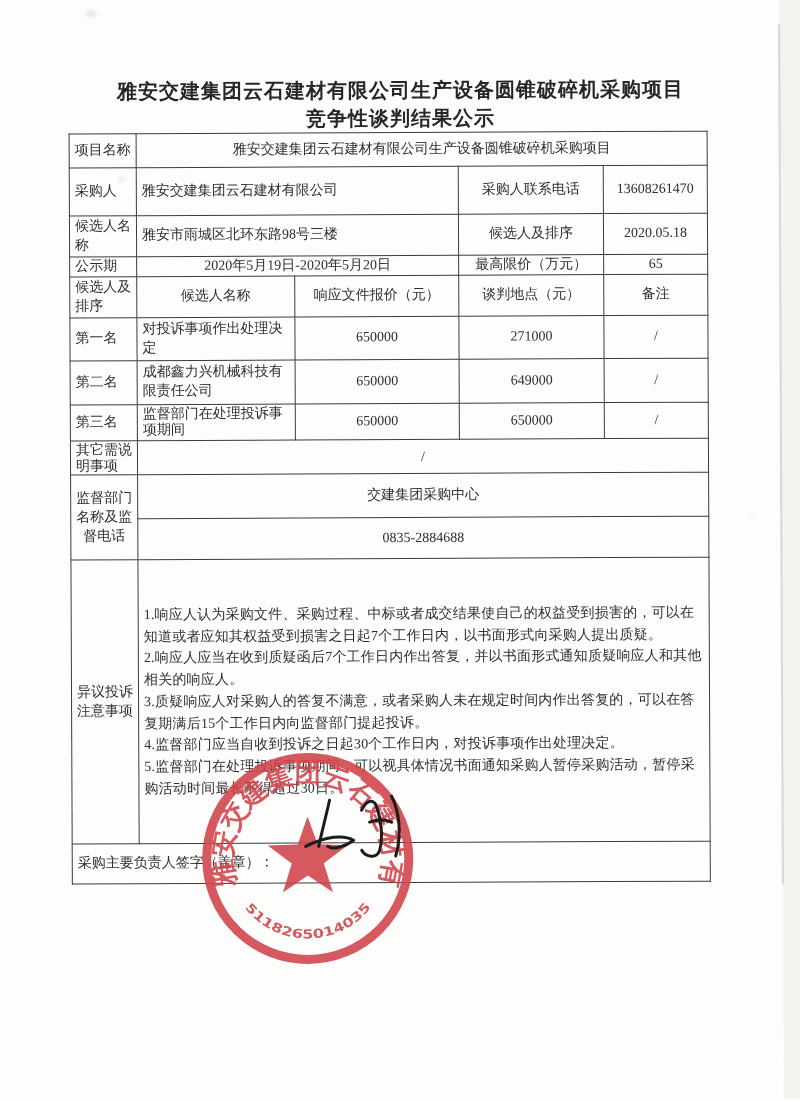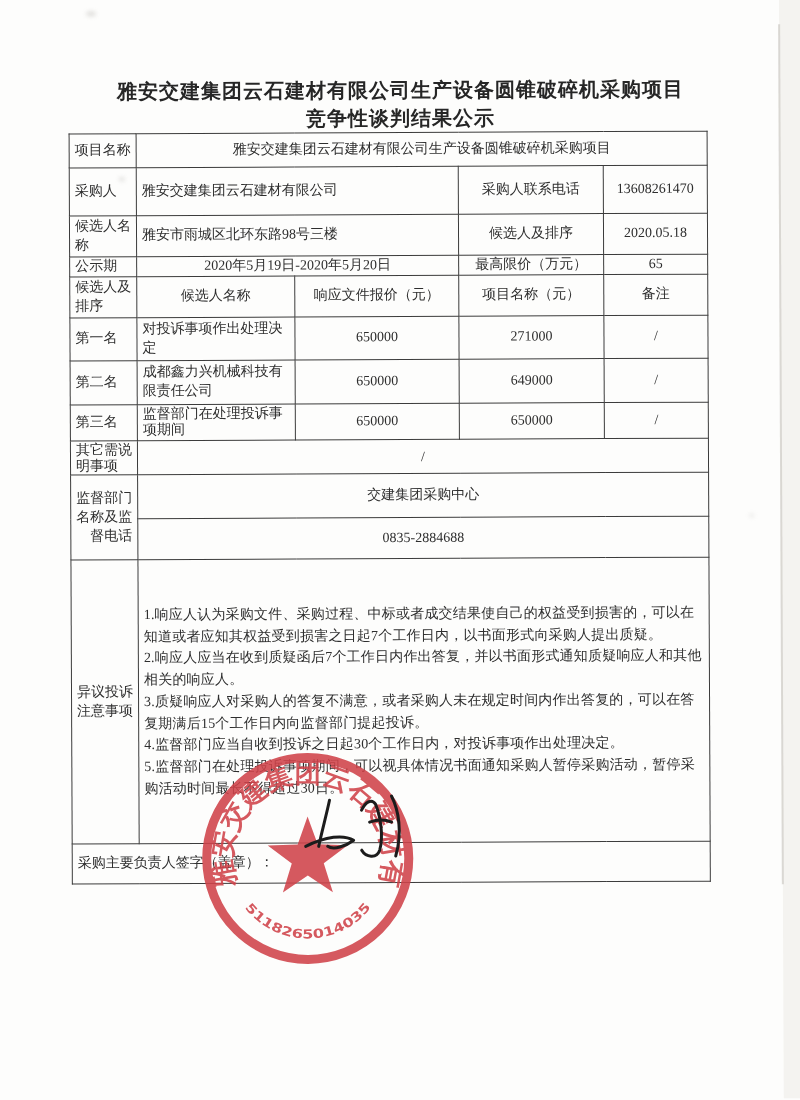--- a/index.html
+++ b/index.html
@@ -28,21 +28,21 @@
     font-size:14px;color:#2e2e2e;
   }
   table.doc td{border:1px solid #3c3c3c;vertical-align:middle;padding:1px 5px;
     overflow:hidden;line-height:1.35;}
   td.lab{text-align:left;padding-left:6px;}
   td.ctr{text-align:center;}
   td.val{text-align:left;padding-left:7px;}
   tr.tight td{padding-top:0;padding-bottom:0;line-height:1.15;}
   td.obj-cell{vertical-align:top;padding:50px 9px 6px 9px;text-align:left;}
   .obj-line{line-height:1.55;letter-spacing:.2px;}
-  td.sup-lab{text-align:right;padding:1px 8px;}
+  td.sup-lab{text-align:center;padding:1px 8px;}
 
   
   .seal{position:absolute;left:189px;top:746px;width:230px;height:230px;opacity:.88;}
   .sig{position:absolute;left:296px;top:788px;width:120px;height:90px;}
 </style>
 </head>
 <body>
 
 <div class="sheet">
   <div class="tilt">
@@ -91,21 +91,21 @@
         <td class="lab">公示期</td>
         <td class="ctr" colspan="2">2020年5月19日-2020年5月20日</td>
         <td class="ctr">最高限价（万元）</td>
         <td class="ctr">65</td>
       </tr>
 
       <tr style="height:36px">
         <td class="lab">候选人及排序</td>
         <td class="ctr">候选人名称</td>
         <td class="ctr">响应文件报价（元）</td>
-        <td class="ctr">项目名称（元）</td>
+        <td class="ctr">谈判地点（元）</td>
         <td class="ctr">备注</td>
       </tr>
 
       <tr style="height:43px">
         <td class="lab">第一名</td>
         <td class="val">对投诉事项作出处理决定</td>
         <td class="ctr">650000</td>
         <td class="ctr">271000</td>
         <td class="ctr">/</td>
       </tr>

